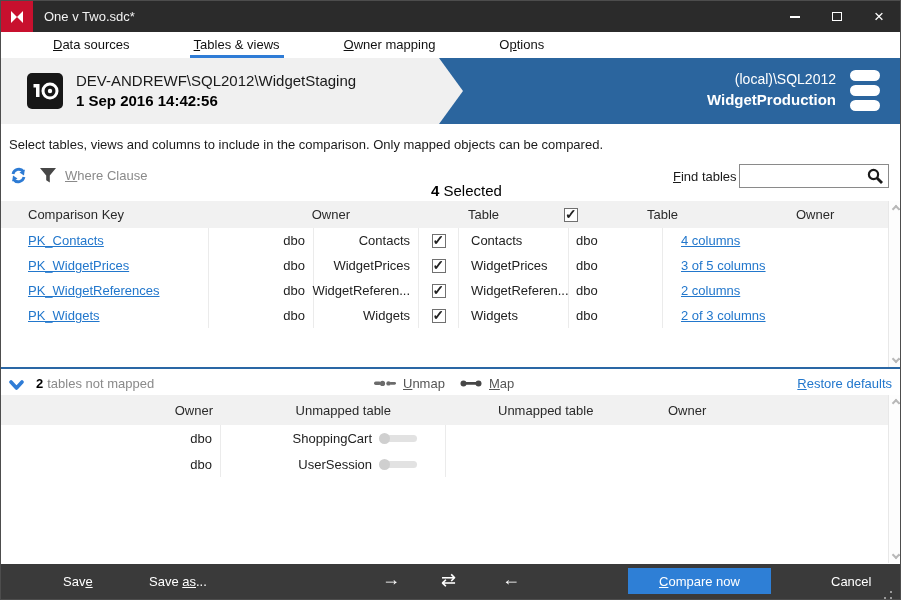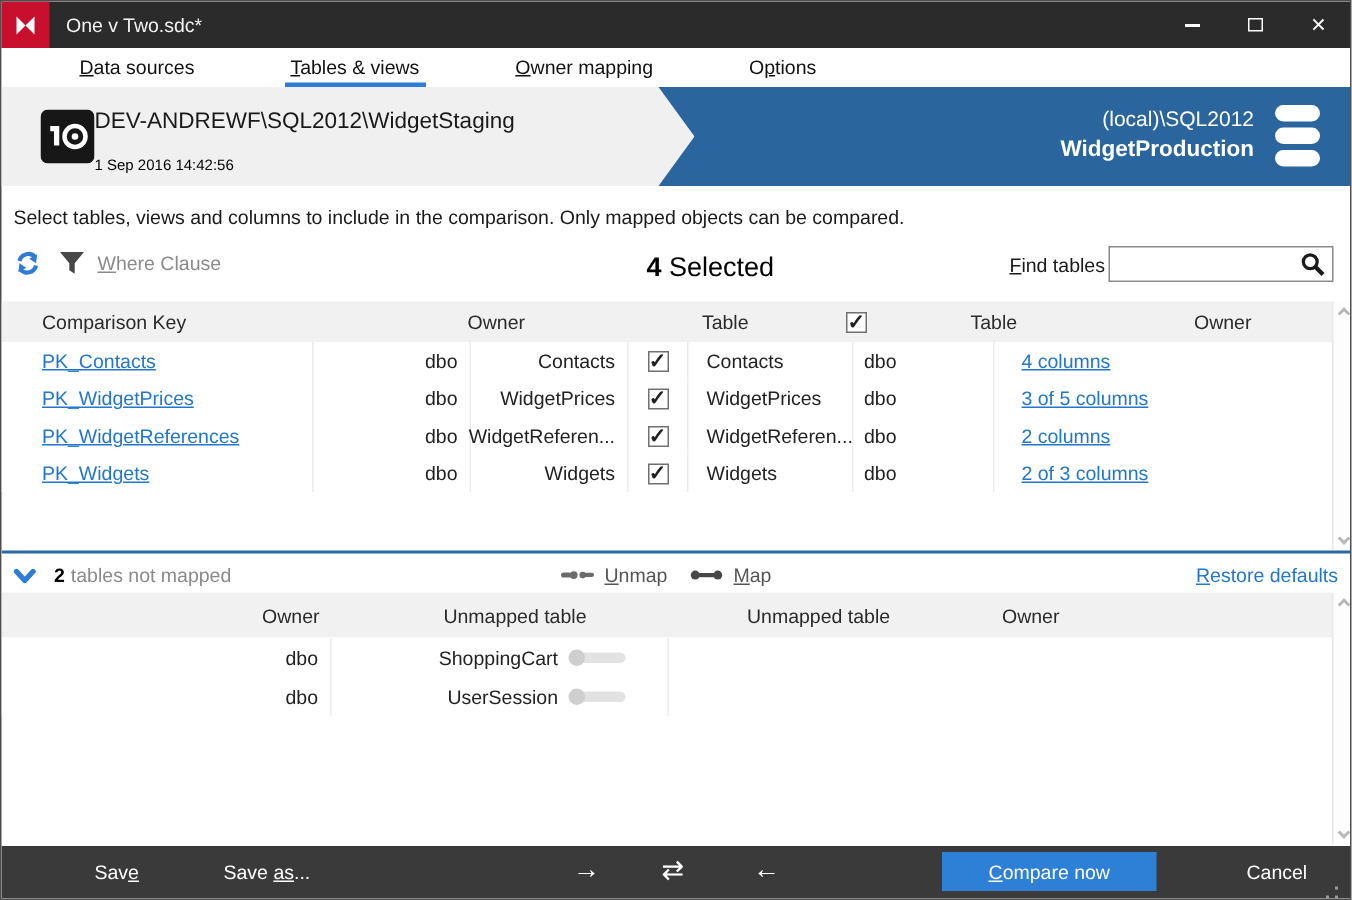--- a/index.html
+++ b/index.html
@@ -21,37 +21,37 @@
   .menu-item { font-size: 13px; color: #111; padding: 5px 4px 0 4px; margin-right: 13px; border-bottom: 3px solid transparent; cursor: default; margin-left: 43px; }
   .menu-item.active { border-bottom-color: #2f7cd6; }
   .key { text-decoration: underline; }
 
   
   .banner { position: absolute; top: 57px; left: 0; right: 0; height: 66px; background: #fff; }
   .banner-blue { position: absolute; left: 400px; right: 0; top: 0; bottom: 0; background: #2b659e; }
   .banner-gray { position: absolute; left: 0; top: 0; width: 462px; height: 66px; background: #f0f0f0;
     clip-path: polygon(0 0, 438px 0, 462px 33px, 438px 66px, 0 66px); }
   .src-icon { position: absolute; left: 26px; top: 15px; }
-  .banner-src-text { position: absolute; left: 62px; top: 14px; }
+  .banner-src-text { position: absolute; left: 75px; top: 14px; }
   .src-line1 { font-size: 15px; color: #1a1a1a; }
-  .src-line2 { font-size: 10px; color: #000; font-weight: normal; margin-top: 16px; }
+  .src-line2 { font-size: 15px; color: #000; font-weight: bold; margin-top: 3px; }
   .banner-tgt-text { position: absolute; right: 64px; top: 13px; text-align: right; color: #fff; }
   .tgt-line1 { font-size: 14px; }
   .tgt-line2 { font-size: 15px; font-weight: bold; margin-top: 4px; }
   .db-icon { position: absolute; right: 18px; top: 11px; }
 
   
   .instruction { position: absolute; top: 136px; left: 8px; font-size: 13px; color: #1a1a1a; }
 
   
   .toolbar { position: absolute; top: 158px; left: 0; right: 0; height: 34px; }
   .refresh-btn { position: absolute; left: 8px; top: 7px; }
   .filter-btn { position: absolute; left: 38px; top: 8px; }
   .where-clause { position: absolute; left: 64px; top: 9px; font-size: 13px; color: #8a8a8a; cursor: default; }
-  .sel-count { position: absolute; left: 430px; top: 9px; font-size: 18px; color: #000; }
+  .sel-count { position: absolute; left: 430px; top: 23px; font-size: 15px; color: #000; }
   .sel-count b { font-weight: bold; }
   .find-label { position: absolute; left: 672px; top: 10px; font-size: 13px; color: #1a1a1a; }
   .search-box { position: absolute; left: 738px; top: 5px; width: 150px; height: 24px; border: 1px solid #8a8a8a; background: #fff; }
   .search-box input { position: absolute; left: 4px; top: 2px; width: 118px; height: 18px; border: none; outline: none; font-size: 13px; font-family: "Liberation Sans", sans-serif; }
   .search-icon { position: absolute; right: 3px; top: 2px; }
 
   
   .mgrid-head, .mrow { display: grid; grid-template-columns: 208px 105px 105px 40px 110px 94px auto; align-items: center; }
   .mgrid-head { position: absolute; top: 200px; left: 0; width: 887px; height: 27px; background: #f1f1f1; font-size: 13px; color: #2a2a2a; gap: 44px; }
   .mrows { position: absolute; top: 227px; left: 0; width: 887px; }

